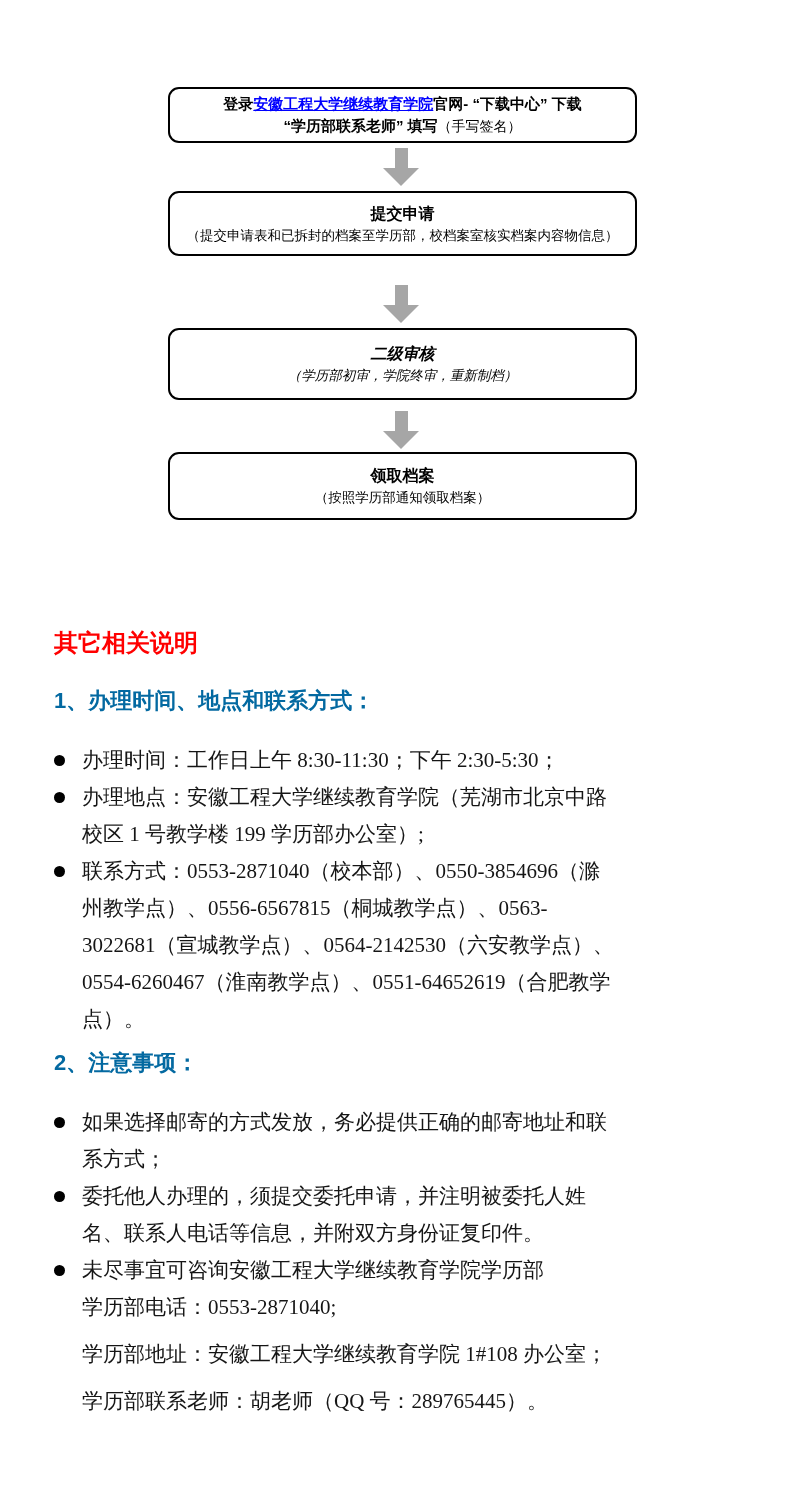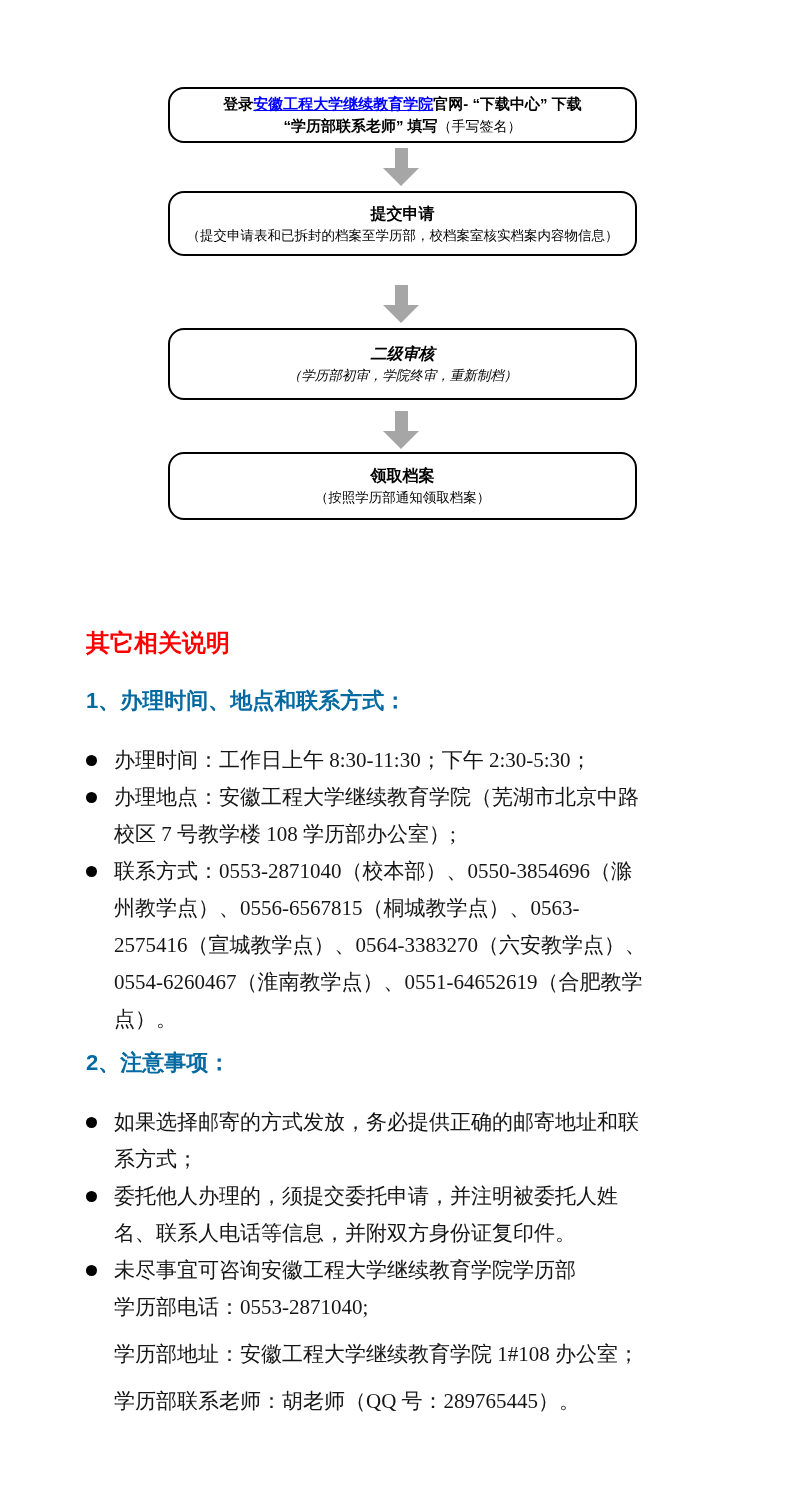--- a/index.html
+++ b/index.html
@@ -11,21 +11,21 @@
     overflow: hidden;
   }
   .page { position: relative; width: 800px; height: 1501px; background: #ffffff; }
 
   
   .flowchart { position: relative; width: 800px; height: 540px; }
   .fc-box {
     position: absolute; left: 168px; width: 469px;
     box-sizing: border-box;
     border: 2.5px solid #000;
-    border-radius: 16px;
+    border-radius: 11px;
     background: #fff;
     display: flex; flex-direction: column;
     justify-content: center; align-items: center;
     text-align: center;
     font-family: "Liberation Sans", sans-serif;
     color: #000;
   }
   .fc-box-1 { top: 87px;  height: 56px; }
   .fc-box-2 { top: 191px; height: 65px; }
   .fc-box-3 { top: 328px; height: 72px; font-style: italic; }
@@ -42,21 +42,21 @@
   .fc-arrow-3 { top: 411px; }
   .fc-arrow .stem { width: 13px; height: 20px; background: #a6a6a6; margin: 0 auto; }
   .fc-arrow .head {
     width: 0; height: 0;
     border-left: 18px solid transparent;
     border-right: 18px solid transparent;
     border-top: 18px solid #a6a6a6;
   }
 
   
-  .notes { margin-left: 86px; width: 560px; }
+  .notes { margin-left: 54px; width: 560px; }
   .notes-title {
     margin: 88px 0 0 0;
     font-family: "Liberation Sans", sans-serif;
     font-size: 24px; line-height: 30px; font-weight: bold;
     color: #ff0000;
   }
   .sec-heading {
     margin: 0;
     font-family: "Liberation Sans", sans-serif;
     font-size: 22px; line-height: 30px; font-weight: bold;
@@ -137,27 +137,27 @@
       <div class="bullet">
         <span class="dot-cell">
             <span class="dot"></span>
           </span>
         <div class="bullet-text">办理时间：工作日上午 8:30-11:30；下午 2:30-5:30；</div>
       </div>
       <div class="bullet">
         <span class="dot-cell">
             <span class="dot"></span>
           </span>
-        <div class="bullet-text">办理地点：安徽工程大学继续教育学院（芜湖市北京中路校区 7 号教学楼 108 学历部办公室）;</div>
+        <div class="bullet-text">办理地点：安徽工程大学继续教育学院（芜湖市北京中路校区 1 号教学楼 199 学历部办公室）;</div>
       </div>
       <div class="bullet">
         <span class="dot-cell">
             <span class="dot"></span>
           </span>
-        <div class="bullet-text">联系方式：0553-2871040（校本部）、0550-3854696（滁州教学点）、0556-6567815（桐城教学点）、0563-2575416（宣城教学点）、0564-3383270（六安教学点）、0554-6260467（淮南教学点）、0551-64652619（合肥教学点）。</div>
+        <div class="bullet-text">联系方式：0553-2871040（校本部）、0550-3854696（滁州教学点）、0556-6567815（桐城教学点）、0563-3022681（宣城教学点）、0564-2142530（六安教学点）、0554-6260467（淮南教学点）、0551-64652619（合肥教学点）。</div>
       </div>
     </div>
 
     <h3 class="sec-heading sec-2">2、注意事项：</h3>
     <div class="bullets">
       <div class="bullet">
         <span class="dot-cell">
             <span class="dot"></span>
           </span>
         <div class="bullet-text">如果选择邮寄的方式发放，务必提供正确的邮寄地址和联系方式；</div>

